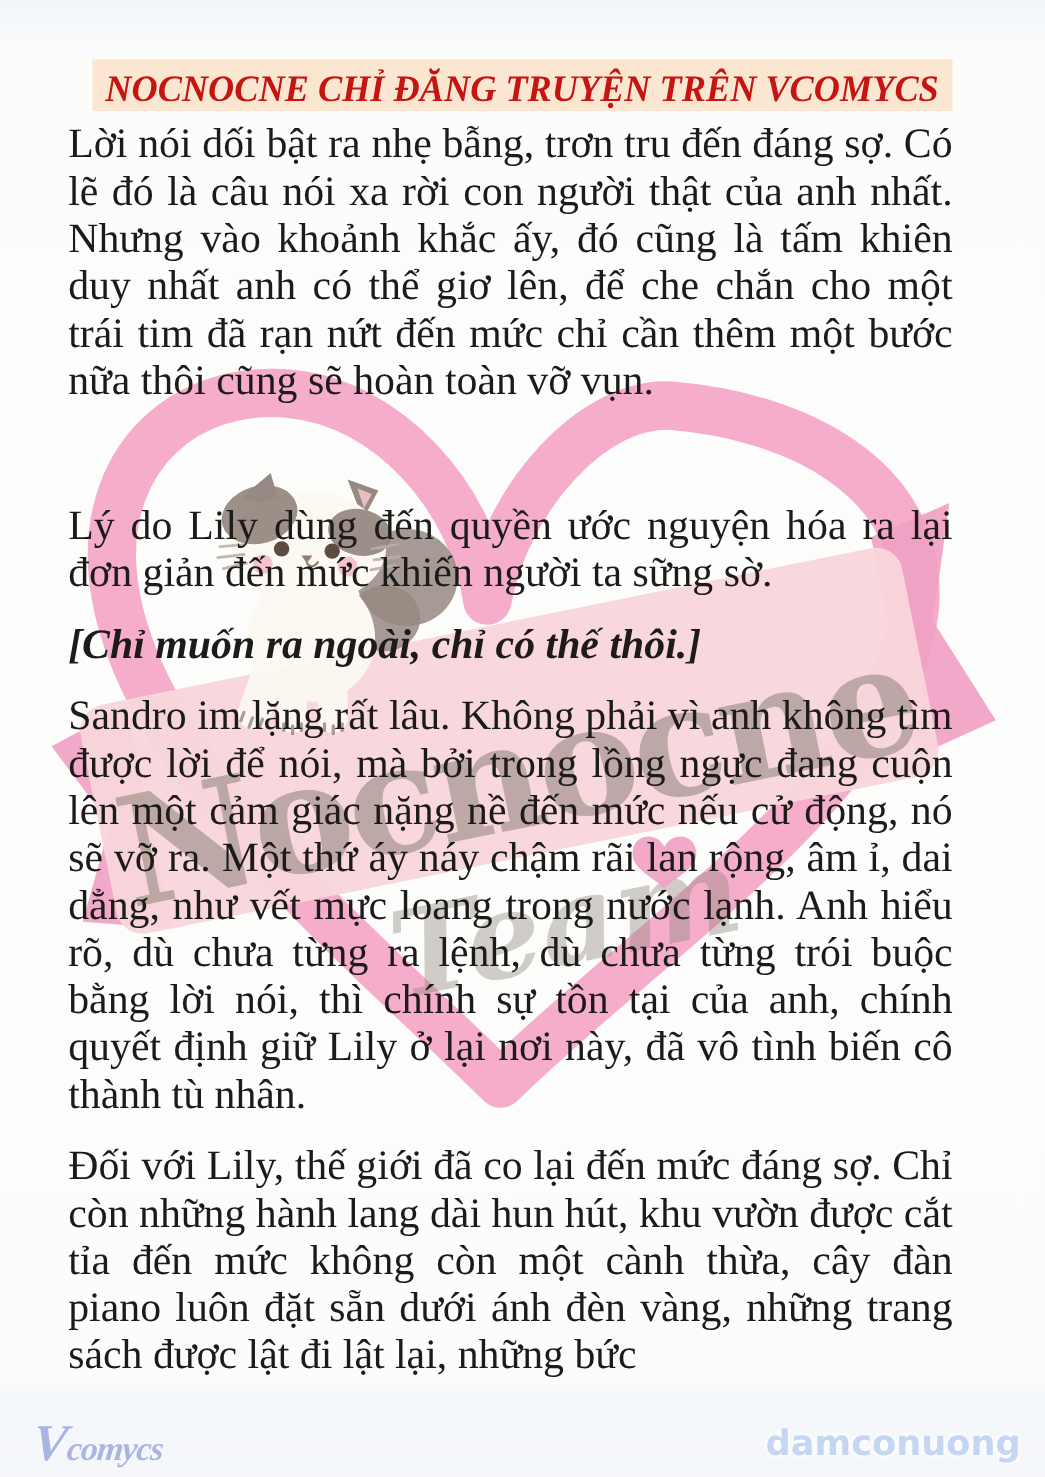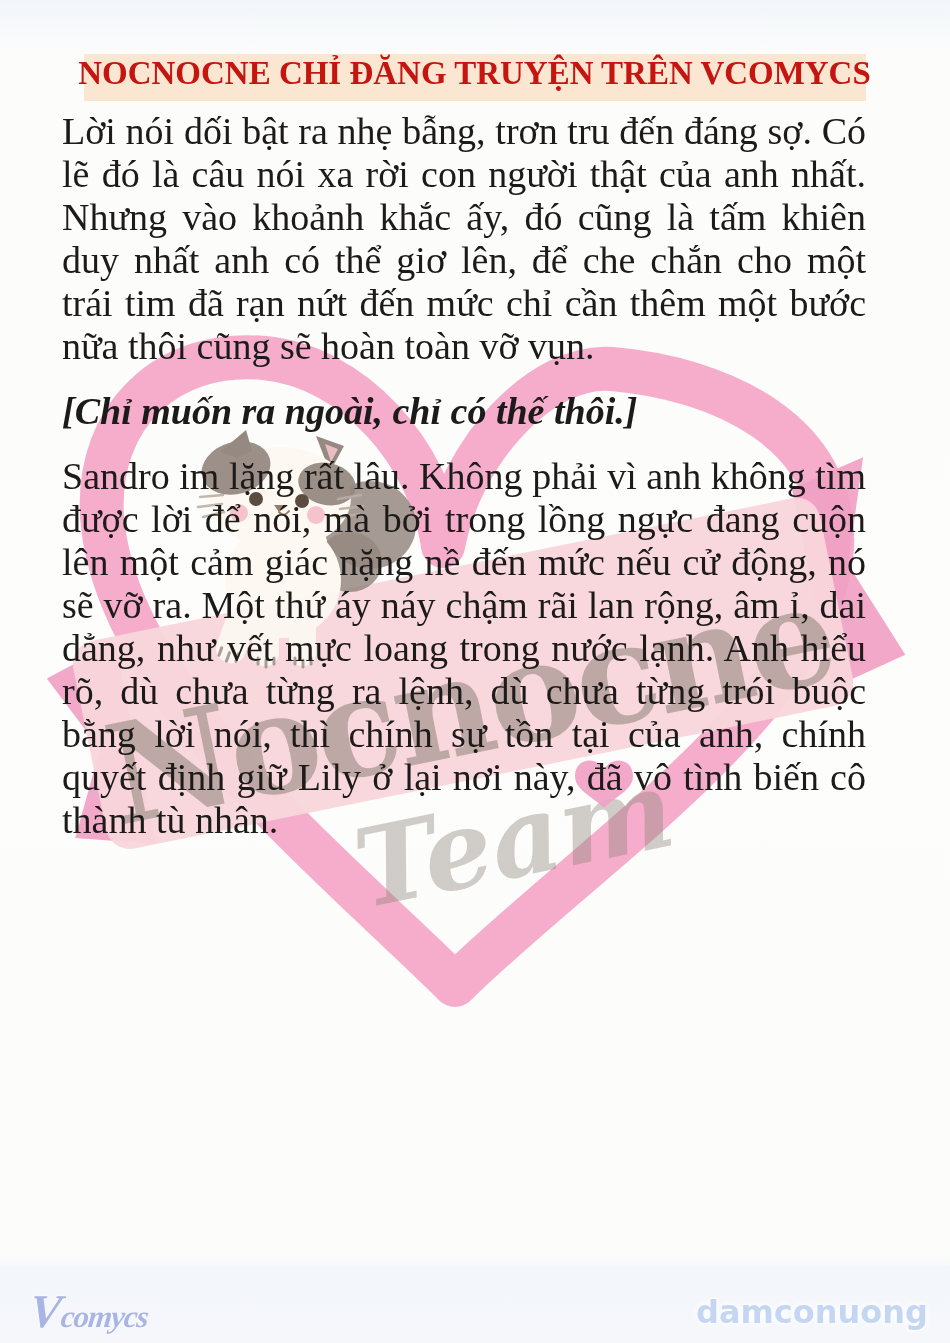--- a/index.html
+++ b/index.html
@@ -4,21 +4,21 @@
 <style>
   html,body{margin:0;padding:0;}
   body{width:950px;height:1343px;overflow:hidden;font-family:"Liberation Serif","DejaVu Serif",serif;}
   .page{
     position:relative;width:950px;height:1343px;overflow:hidden;
     background:linear-gradient(180deg,#f2f6fa 0%,#fcfcfb 4%,#fdfdfc 50%,#fcfcfb 93.5%,#f3f6fa 94.5%,#f5f7fb 100%);
   }
   .watermark{position:absolute;top:0;left:0;z-index:1;}
   .header-band{
     position:absolute;top:54px;left:84px;width:782px;height:47px;z-index:3;
-    background:var(--header_bg);display:flex;align-items:flex-start;justify-content:center;
+    background:var(--header_bg);display:flex;align-items:flex-end;justify-content:center;font-style:italic;
   }
   .header-text{
     color:var(--header_text);font-weight:bold;font-size:34px;letter-spacing:0px;
     white-space:nowrap;transform:scaleX(0.97);
   }
   .text-block{
     position:absolute;top:102px;left:62px;width:804px;z-index:3;
     color:var(--body_text);font-size:38px;line-height:43px;text-align:justify;
   }
   .text-block p{margin:22px 0 0 0;padding:0;}
@@ -94,22 +94,24 @@
 
     <path d="M604,770 c-7,-15 -29,-12 -29,6 c0,14 17,20 29,32 c12,-12 29,-18 29,-32 c0,-18 -22,-21 -29,-6 Z" style="fill:var(--ribbon_dark);" opacity="0.9"></path>
   </svg>
 
   <div class="header-band">
     <span class="header-text">NOCNOCNE CHỈ ĐĂNG TRUYỆN TRÊN VCOMYCS</span>
   </div>
 
   <div class="text-block">
     <p class="para">Lời nói dối bật ra nhẹ bẫng, trơn tru đến đáng sợ. Có lẽ đó là câu nói xa rời con người thật của anh nhất. Nhưng vào khoảnh khắc ấy, đó cũng là tấm khiên duy nhất anh có thể giơ lên, để che chắn cho một trái tim đã rạn nứt đến mức chỉ cần thêm một bước nữa thôi cũng sẽ hoàn toàn vỡ vụn.</p>
+    <p class="para gap-before">Lý do Lily dùng đến quyền ước nguyện hóa ra lại đơn giản đến mức khiến người ta sững sờ.</p>
     <p class="para italic-line">[Chỉ muốn ra ngoài, chỉ có thế thôi.]</p>
     <p class="para">Sandro im lặng rất lâu. Không phải vì anh không tìm được lời để nói, mà bởi trong lồng ngực đang cuộn lên một cảm giác nặng nề đến mức nếu cử động, nó sẽ vỡ ra. Một thứ áy náy chậm rãi lan rộng, âm ỉ, dai dẳng, như vết mực loang trong nước lạnh. Anh hiểu rõ, dù chưa từng ra lệnh, dù chưa từng trói buộc bằng lời nói, thì chính sự tồn tại của anh, chính quyết định giữ Lily ở lại nơi này, đã vô tình biến cô thành tù nhân.</p>
+    <p class="para">Đối với Lily, thế giới đã co lại đến mức đáng sợ. Chỉ còn những hành lang dài hun hút, khu vườn được cắt tỉa đến mức không còn một cành thừa, cây đàn piano luôn đặt sẵn dưới ánh đèn vàng, những trang sách được lật đi lật lại, những bức</p>
   </div>
 
   <div class="vcomycs-logo">
     <span class="logo-v">V</span><span class="logo-rest">comycs</span>
   </div>
   <div class="credit">damconuong</div>
 
 </div>
 
 </body></html>

